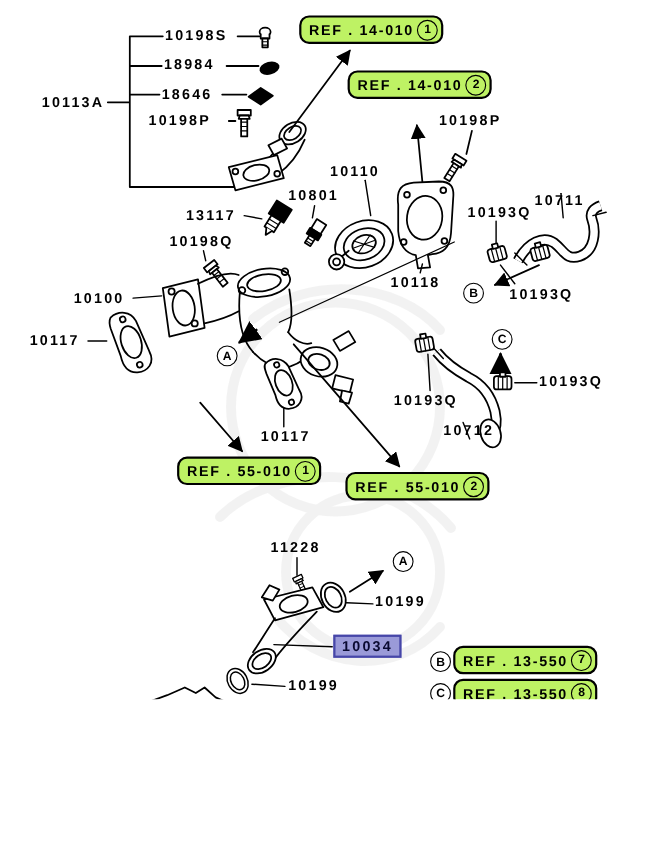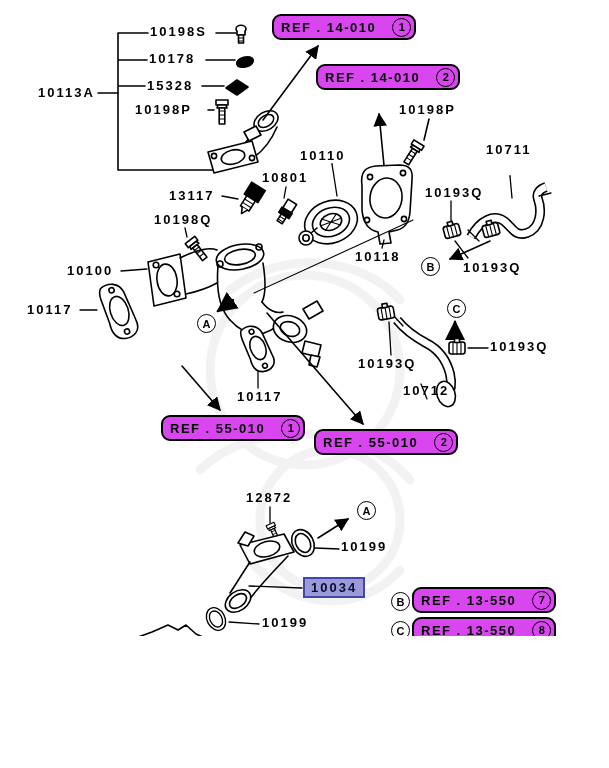--- a/index.html
+++ b/index.html
@@ -1,22 +1,22 @@
 <!DOCTYPE html>
 <html><head>
 <meta charset="utf-8">
 <style>
   html,body{margin:0;padding:0;background:#fff;}
   #stage{position:relative;width:609px;height:636px;background:#ffffff;overflow:hidden;
          font-family:"Liberation Sans",sans-serif;}
   #art{position:absolute;left:0;top:0;}
   .plabel{position:absolute;font-size:13px;font-weight:bold;letter-spacing:2px;
           color:#000;white-space:nowrap;line-height:14px;}
-  .refbox{position:absolute;display:flex;align-items:center;gap:16px;
-          border:2px solid #000;border-radius:9px;background:#d946ef;
+  .refbox{position:absolute;display:flex;align-items:center;gap:3px;
+          border:2px solid #000;border-radius:9px;background:#bef264;
           padding:1px 3px 1px 7px;font-size:13px;font-weight:bold;letter-spacing:1.5px;
           white-space:nowrap;height:20px;}
   .cnum{display:inline-flex;align-items:center;justify-content:center;
         width:17px;height:17px;border:1.8px solid #000;border-radius:50%;
         font-size:11px;font-weight:bold;letter-spacing:0;flex:0 0 auto;}
   .cmark{position:absolute;display:flex;align-items:center;justify-content:center;
          width:17px;height:17px;border:1.8px solid #000;border-radius:50%;
          font-size:11px;font-weight:bold;background:#fff;}
   .hl{position:absolute;font-size:13px;font-weight:bold;letter-spacing:2px;
       padding:1px 6px;line-height:15px;}
@@ -247,40 +247,40 @@
     <circle cx="69" cy="715" r="2.5"></circle>
     <path d="M30,720 L45,712 M20,735 L12,748 M240,760 L248,746 L260,750 L256,764"></path>
   </g>
 
   <path d="M458,716 L306,716" marker-end="url(#arr)"></path>
 
   <path d="M332,164 l0,0 M510,176 l0,0" stroke-width="1.3"></path>
 </svg>
 
   <div class="plabel" style="left:150px;top:25px">10198S</div>
-  <div class="plabel" style="left:149px;top:52px">10178</div>
-  <div class="plabel" style="left:147px;top:79px">15328</div>
+  <div class="plabel" style="left:149px;top:52px">18984</div>
+  <div class="plabel" style="left:147px;top:79px">18646</div>
   <div class="plabel" style="left:38px;top:86px">10113A</div>
   <div class="plabel" style="left:135px;top:103px">10198P</div>
   <div class="plabel" style="left:399px;top:103px">10198P</div>
   <div class="plabel" style="left:300px;top:149px">10110</div>
-  <div class="plabel" style="left:486px;top:143px">10711</div>
+  <div class="plabel" style="left:486px;top:175px">10711</div>
   <div class="plabel" style="left:169px;top:189px">13117</div>
   <div class="plabel" style="left:262px;top:171px">10801</div>
   <div class="plabel" style="left:154px;top:213px">10198Q</div>
   <div class="plabel" style="left:425px;top:186px">10193Q</div>
   <div class="plabel" style="left:355px;top:250px">10118</div>
   <div class="plabel" style="left:463px;top:261px">10193Q</div>
   <div class="plabel" style="left:67px;top:264px">10100</div>
   <div class="plabel" style="left:27px;top:303px">10117</div>
   <div class="plabel" style="left:358px;top:357px">10193Q</div>
   <div class="plabel" style="left:490px;top:340px">10193Q</div>
   <div class="plabel" style="left:237px;top:390px">10117</div>
   <div class="plabel" style="left:403px;top:384px">10712</div>
-  <div class="plabel" style="left:246px;top:491px">12872</div>
+  <div class="plabel" style="left:246px;top:491px">11228</div>
   <div class="plabel" style="left:341px;top:540px">10199</div>
   <div class="plabel" style="left:262px;top:616px">10199</div>
 
   <div class="hl" id="hl10034" style="left:303px;top:577px;background:#9a9ad8;border:2px solid #4646a8;color:#0a0a32;">10034</div>
 
   <div class="refbox" style="left:272px;top:14px">
     <span>REF . 14-010</span>
     <span class="cnum">1</span>
   </div>
   <div class="refbox" style="left:316px;top:64px">

